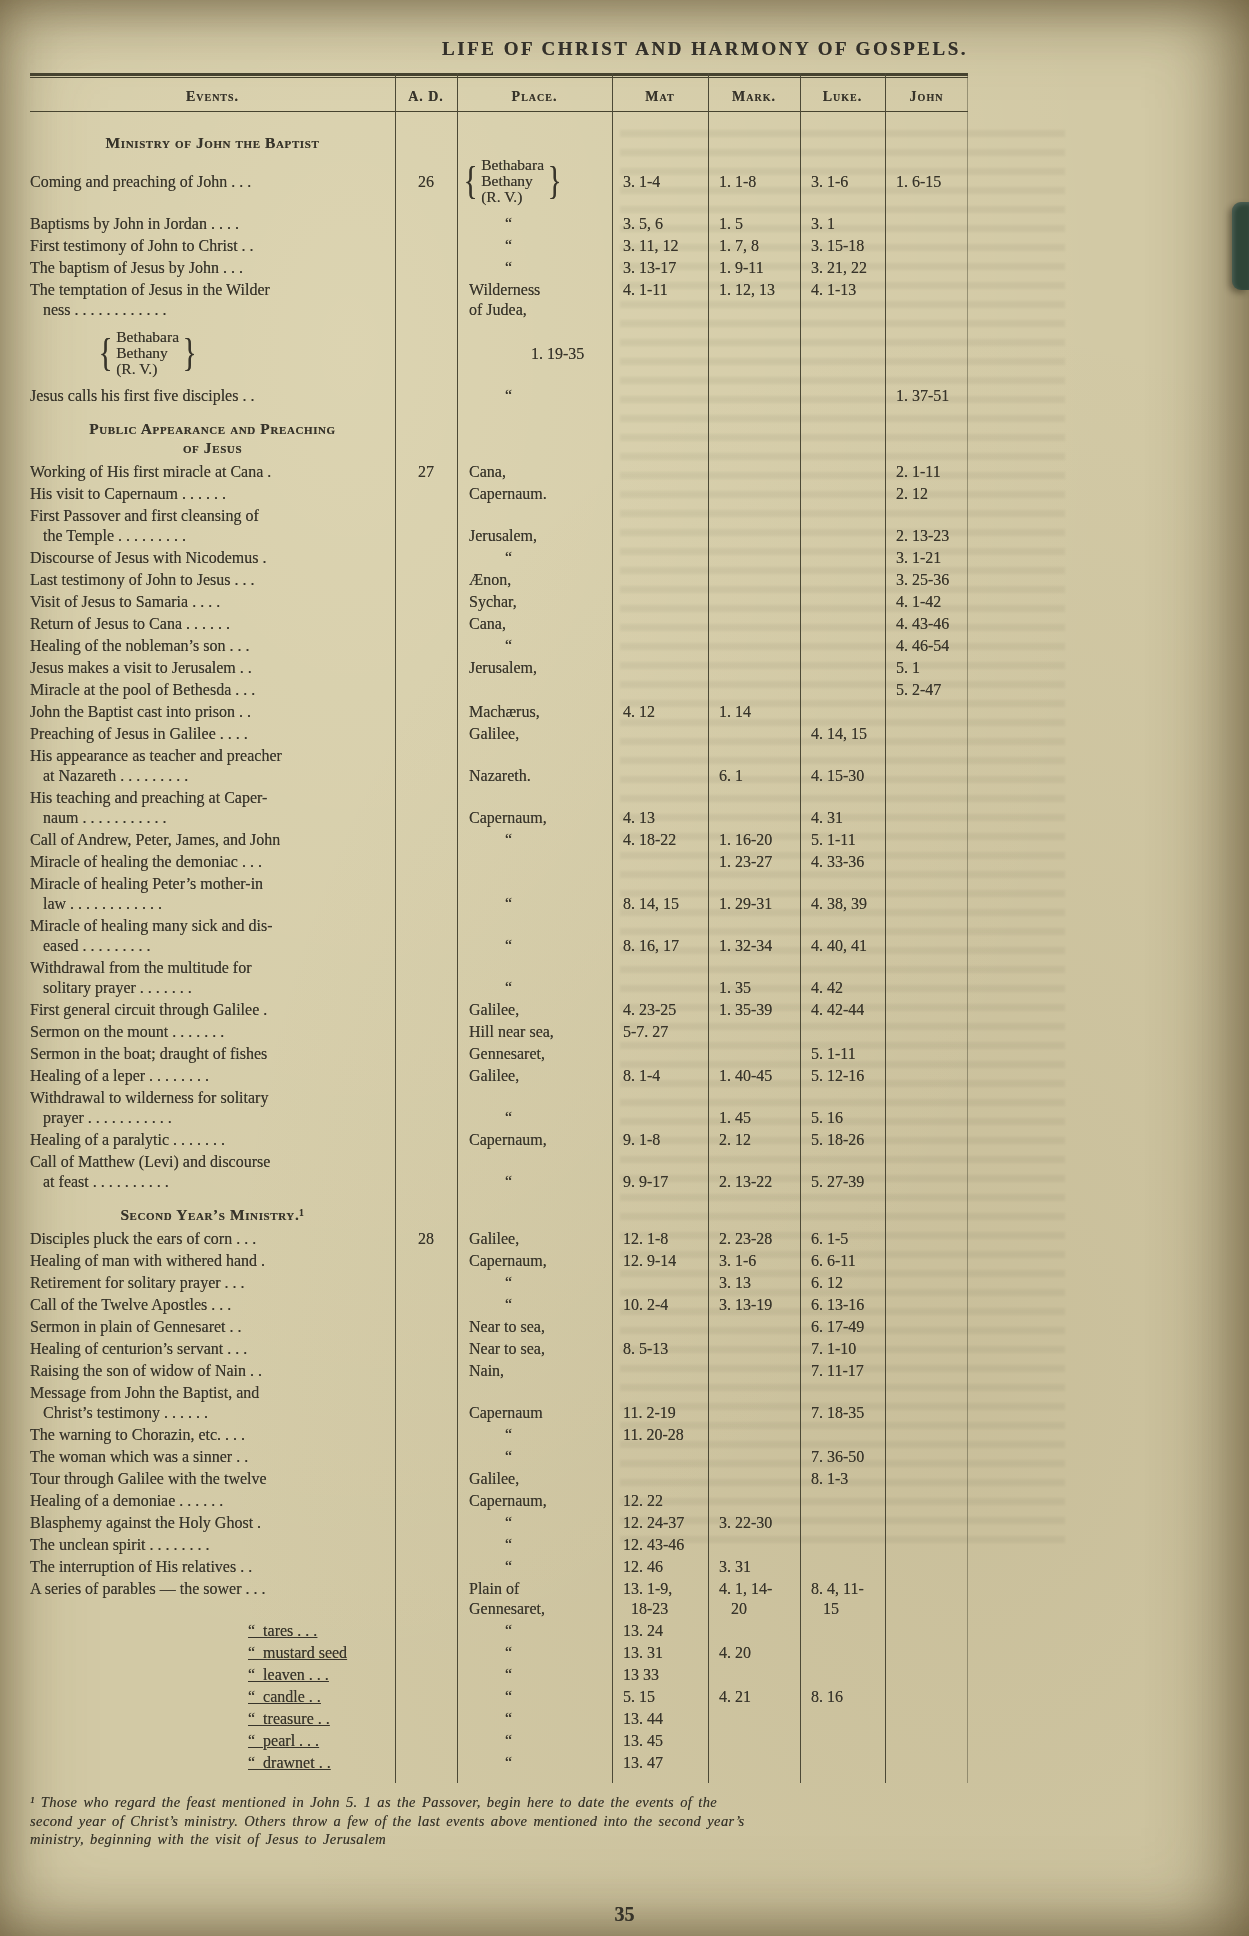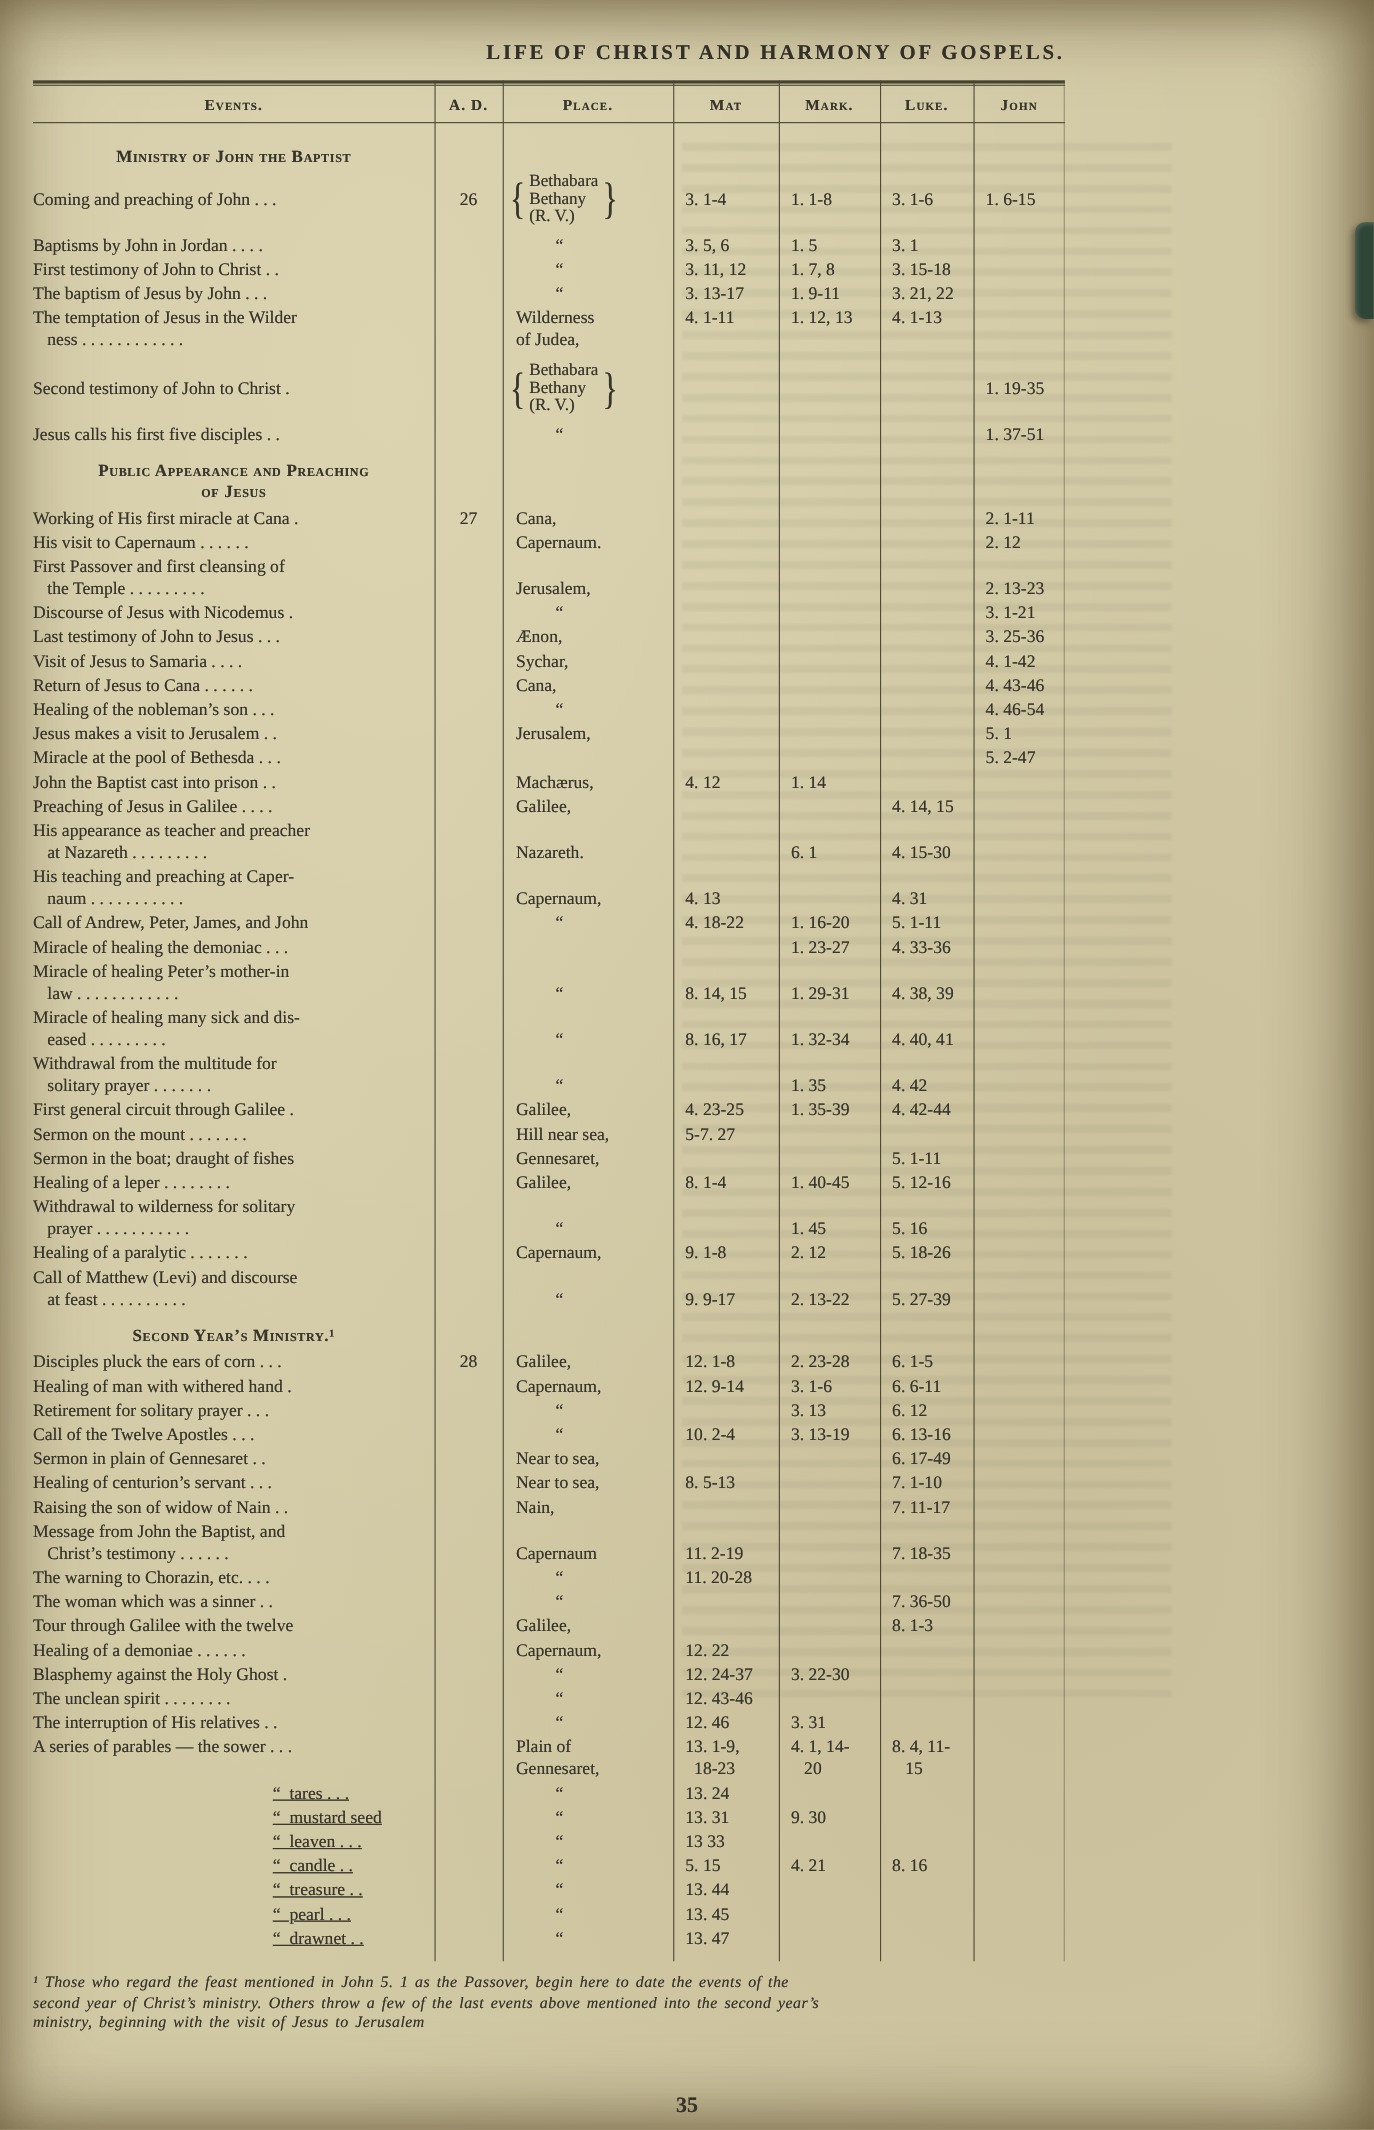--- a/index.html
+++ b/index.html
@@ -124,21 +124,20 @@
 ness . . . . . . . . . . . .</div>
             <div class="c-ad"></div>
             <div class="c-pl">Wilderness
 of Judea,</div>
             <div class="c-ref c-mat">4. 1-11</div>
             <div class="c-ref c-mark">1. 12, 13</div>
             <div class="c-ref c-luke">4. 1-13</div>
             <div class="c-ref c-john"></div>
           </div>
           <div class="row gap">
-            <div class="c-ev vmid">Second testimony of John to Christ .</div>
             <div class="c-ad vmid"></div>
             <div class="c-pl brace">Bethabara
 Bethany
 (R. V.)</div>
             <div class="c-ref c-mat vmid"></div>
             <div class="c-ref c-mark vmid"></div>
             <div class="c-ref c-luke vmid"></div>
             <div class="c-ref c-john vmid">1. 19-35</div>
           </div>
           <div class="row gap">
@@ -551,21 +550,21 @@
             <div class="c-ref c-mat">13. 24</div>
             <div class="c-ref c-mark"></div>
             <div class="c-ref c-luke"></div>
             <div class="c-ref c-john"></div>
           </div>
           <div class="row">
             <div class="c-ev indent">“&nbsp;&nbsp;mustard seed</div>
             <div class="c-ad"></div>
             <div class="c-pl ditto">“</div>
             <div class="c-ref c-mat">13. 31</div>
-            <div class="c-ref c-mark">9. 30</div>
+            <div class="c-ref c-mark">4. 20</div>
             <div class="c-ref c-luke"></div>
             <div class="c-ref c-john"></div>
           </div>
           <div class="row">
             <div class="c-ev indent">“&nbsp;&nbsp;leaven . . .</div>
             <div class="c-ad"></div>
             <div class="c-pl ditto">“</div>
             <div class="c-ref c-mat">13 33</div>
             <div class="c-ref c-mark"></div>
             <div class="c-ref c-luke"></div>

